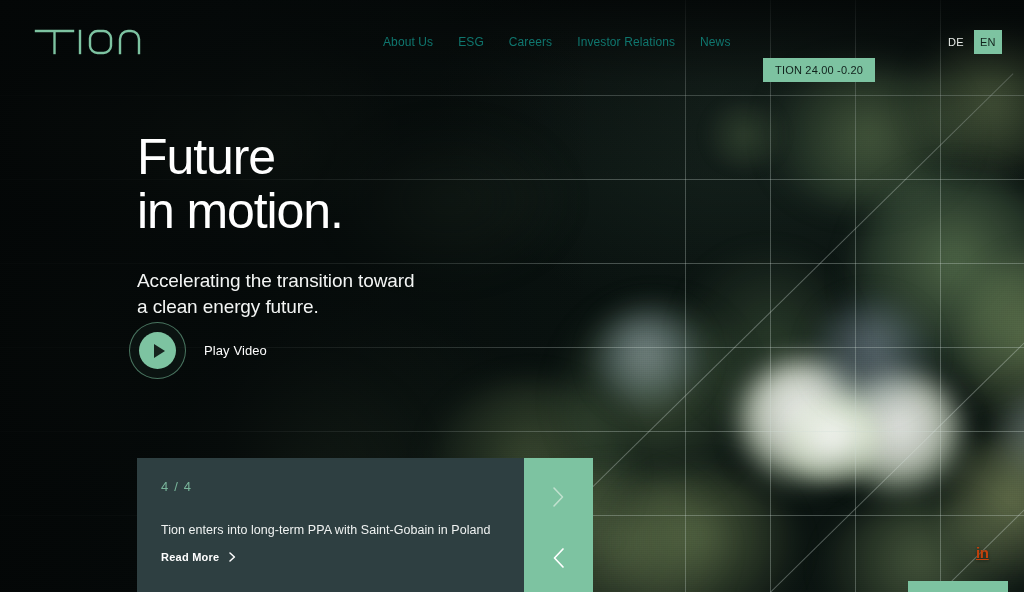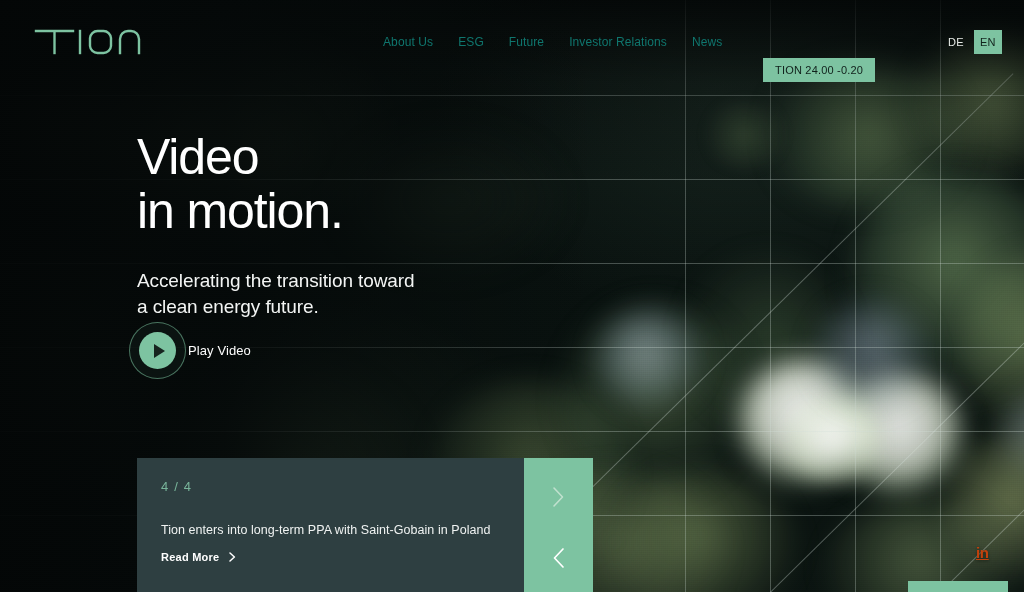--- a/index.html
+++ b/index.html
@@ -105,21 +105,21 @@
     font-size:50px; line-height:54px; letter-spacing:-1.1px;
   }
   .hero .sub{
     margin-top:30px;
     color:#f3f5f4; font-weight:300;
     font-size:19px; line-height:26px; letter-spacing:-.1px;
   }
 
   .play{
     position:absolute; left:129px; top:322px;
-    display:flex; align-items:center; gap:2px; z-index:30;
+    display:flex; align-items:center; gap:18px; z-index:30;
     cursor:pointer;
   }
   .play-ring{
     width:57px; height:57px; border-radius:50%;
     border:1px solid rgba(124,196,161,.55);
     display:flex; align-items:center; justify-content:center;
     background:rgba(30,56,46,.22);
   }
   .play-core{
     width:37px; height:37px; border-radius:50%;
@@ -248,38 +248,38 @@
           <path d="M57 16 a7.5 7.5 0 0 1 7.5 -7 h6 a7.5 7.5 0 0 1 7.5 7 v8 a7.5 7.5 0 0 1 -7.5 7 h-6 a7.5 7.5 0 0 1 -7.5 -7 z"></path>
 
           <path d="M87 31 L87 17 a8 8 0 0 1 8 -8 h3 a8 8 0 0 1 8 8 L106 31"></path>
         </g>
       </svg>
     </a>
 
     <nav class="nav">
       <a href="#">About Us</a>
       <a href="#">ESG</a>
-      <a href="#">Future</a>
+      <a href="#">Careers</a>
       <a href="#">Investor Relations</a>
       <a href="#">News</a>
     </nav>
 
     <div class="ticker">
       <span class="sym">TION 24.00  -0.20</span>
     </div>
 
     <div class="lang">
       <span class="opt">DE</span>
       <span class="opt active">EN</span>
     </div>
   </header>
 
   <section class="hero">
     <h1>
-      <span>Video</span><br>
+      <span>Future</span><br>
       <span>in motion.</span>
     </h1>
     <p class="sub">
       <span>Accelerating the transition toward</span><br>
       <span>a clean energy future.</span>
     </p>
   </section>
 
   <div class="play">
     <span class="play-ring">

